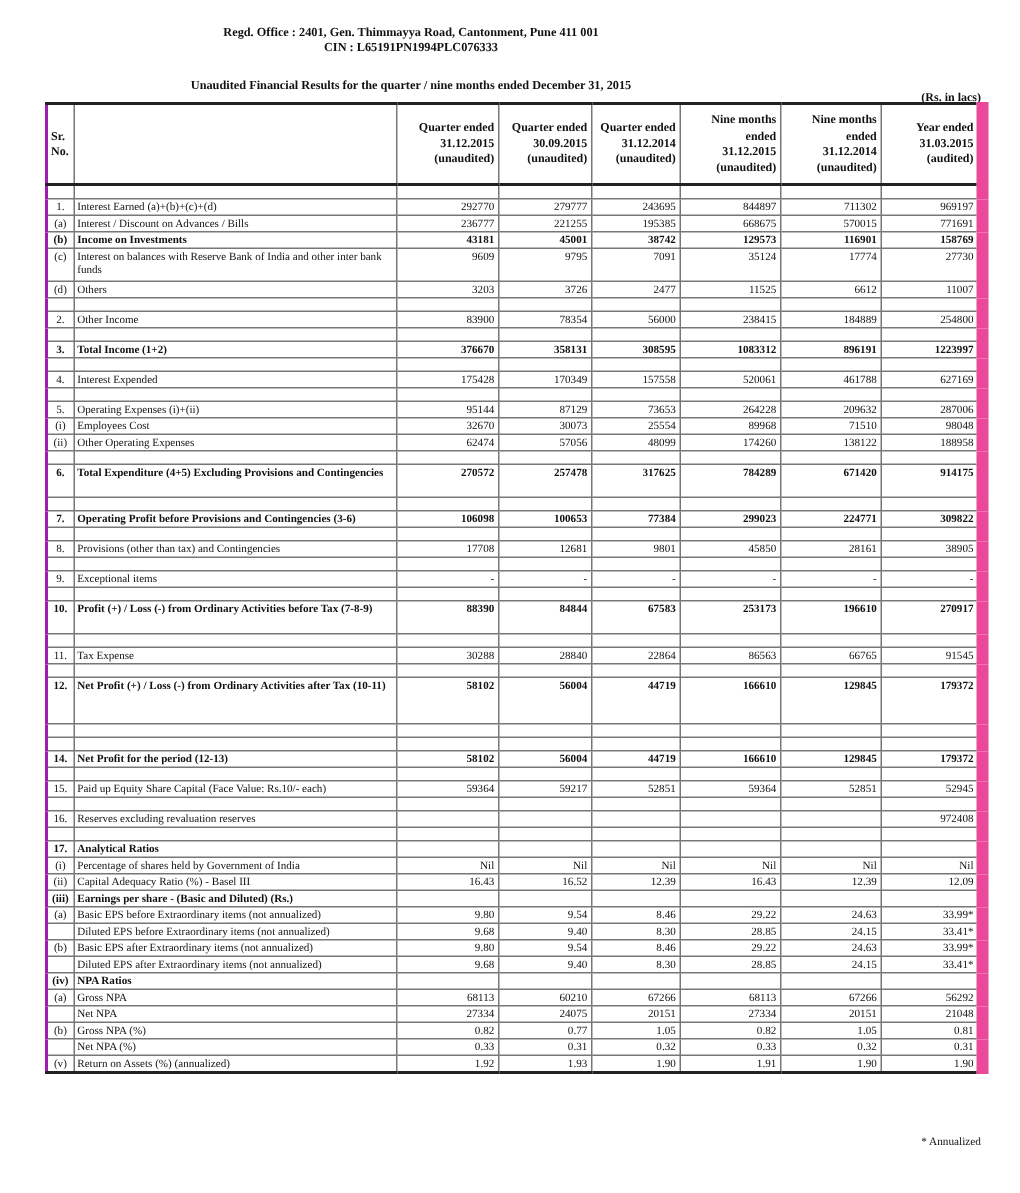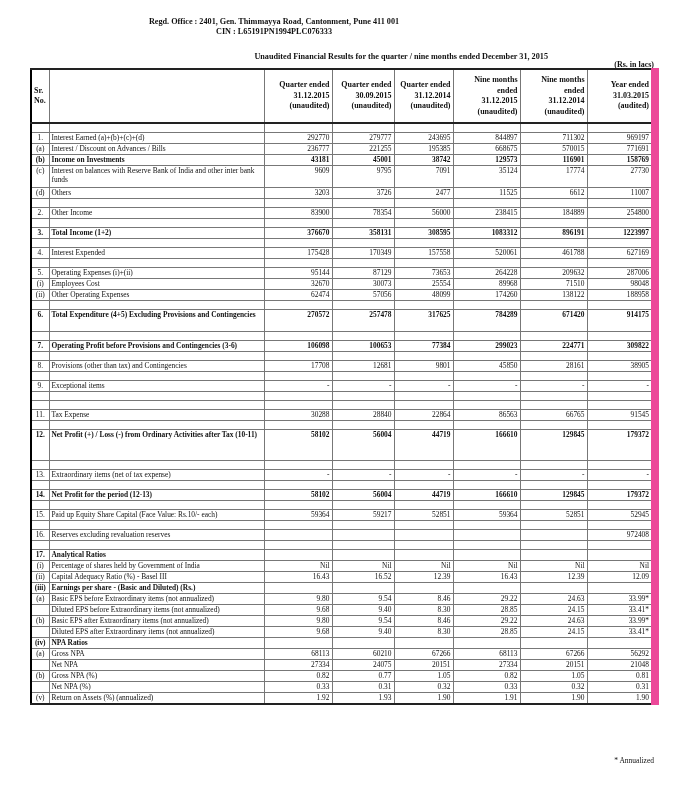--- a/index.html
+++ b/index.html
@@ -1,21 +1,21 @@
 <!DOCTYPE html>
 <html><head>
 <meta charset="utf-8">
 <style>
   html, body { margin: 0; padding: 0; background: #ffffff; }
   body { width: 680px; height: 795px; position: relative; overflow: hidden;
          font-family: "Liberation Serif", "DejaVu Serif", serif; color: #111; }
   .hdr { position: absolute; left: 0; width: 548px; text-align: center; font-weight: bold; font-size: 8.2px; letter-spacing: 0; }
   .hdr1 { top: 17px; }
   .hdr2 { top: 27px; }
-  .hdr3 { top: 52px; text-align: right; }
+  .hdr3 { top: 52px; }
   .units { position: absolute; top: 60px; right: 26px; font-weight: bold; font-size: 8px; }
   .footnote { position: absolute; top: 756px; right: 26px; font-size: 7.5px; font-family: Liberation Serif, serif; }
   table { position: absolute; left: 30px; top: 68px; border-collapse: collapse; table-layout: fixed; width: 624px; }
   td, th { border: 1px solid #777; padding: 0 2px; font-size: 7.4px; line-height: 9px; vertical-align: top; height: 10px; overflow: hidden; }
   th { border-top: 2px solid #222; border-bottom: 2px solid #222; font-weight: bold; font-size: 8px; line-height: 10.5px; text-align: right; vertical-align: middle; height: 52px; padding-right: 2px; }
   th.sr { text-align: left; }
   td.sr { text-align: center; padding: 0 1px; }
   td.num { text-align: right; }
   tr.bold td { font-weight: bold; }
   tr.tall td { height: 21px; }
@@ -23,21 +23,21 @@
   tr.spacer td { height: 8px; }
   tr.last td { border-bottom: 2px solid #222; }
   col.c-sr { width: 18px; }
   col.c-desc { width: 215px; }
   col.c-q1 { width: 68px; }
   col.c-q2 { width: 62px; }
   col.c-q3 { width: 59px; }
   col.c-n1 { width: 67px; }
   col.c-n2 { width: 67px; }
   col.c-y { width: 68px; }
-  table td:first-child, table th:first-child { border-left: 2px solid #000000; }
+  table td:first-child, table th:first-child { border-left: 2px solid #a21caf; }
   table td:last-child, table th:last-child { border-right: 8px solid #ec4899; }
 </style>
 </head>
 <body>
 
 <div class="hdr hdr1">Regd. Office : 2401, Gen. Thimmayya Road, Cantonment, Pune 411 001</div>
 <div class="hdr hdr2">CIN : L65191PN1994PLC076333</div>
 <div class="hdr hdr3">Unaudited Financial Results for the quarter / nine months ended December 31, 2015</div>
 <div class="units">(Rs. in lacs)</div>
 
@@ -308,20 +308,30 @@
       <tr class="spacer">
         <td></td>
         <td></td>
         <td></td>
         <td></td>
         <td></td>
         <td></td>
         <td></td>
         <td></td>
       </tr>
+      <tr class="bold tall">
+        <td class="sr">10.</td>
+        <td>Profit (+) / Loss (-) from Ordinary Activities before Tax (7-8-9)</td>
+        <td class="num">88390</td>
+        <td class="num">84844</td>
+        <td class="num">67583</td>
+        <td class="num">253173</td>
+        <td class="num">196610</td>
+        <td class="num">270917</td>
+      </tr>
       <tr class="spacer">
         <td></td>
         <td></td>
         <td></td>
         <td></td>
         <td></td>
         <td></td>
         <td></td>
         <td></td>
       </tr>
@@ -358,30 +368,20 @@
       <tr class="spacer">
         <td></td>
         <td></td>
         <td></td>
         <td></td>
         <td></td>
         <td></td>
         <td></td>
         <td></td>
       </tr>
-      <tr class="">
-        <td class="sr">13.</td>
-        <td>Extraordinary items (net of tax expense)</td>
-        <td class="num">-</td>
-        <td class="num">-</td>
-        <td class="num">-</td>
-        <td class="num">-</td>
-        <td class="num">-</td>
-        <td class="num">-</td>
-      </tr>
       <tr class="spacer">
         <td></td>
         <td></td>
         <td></td>
         <td></td>
         <td></td>
         <td></td>
         <td></td>
         <td></td>
       </tr>

